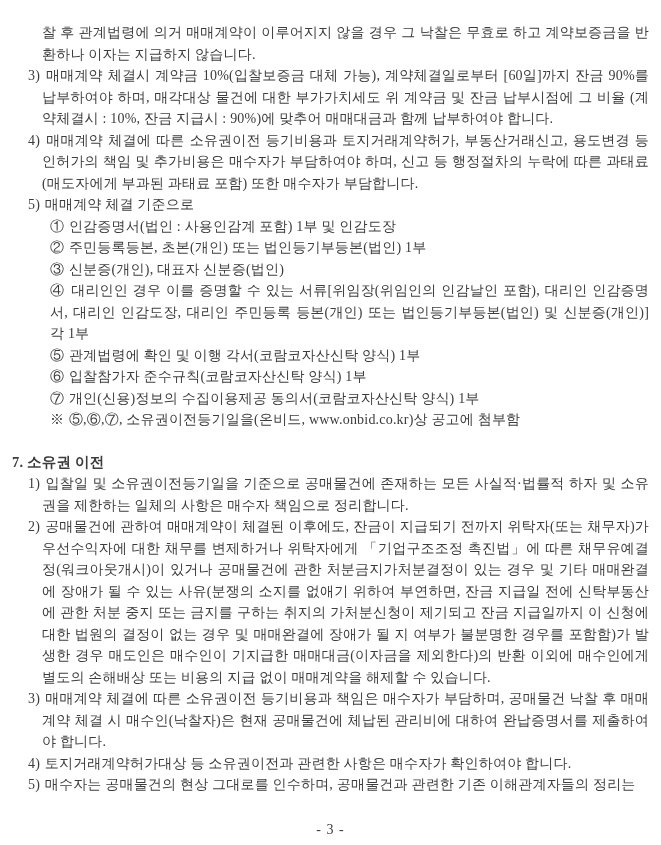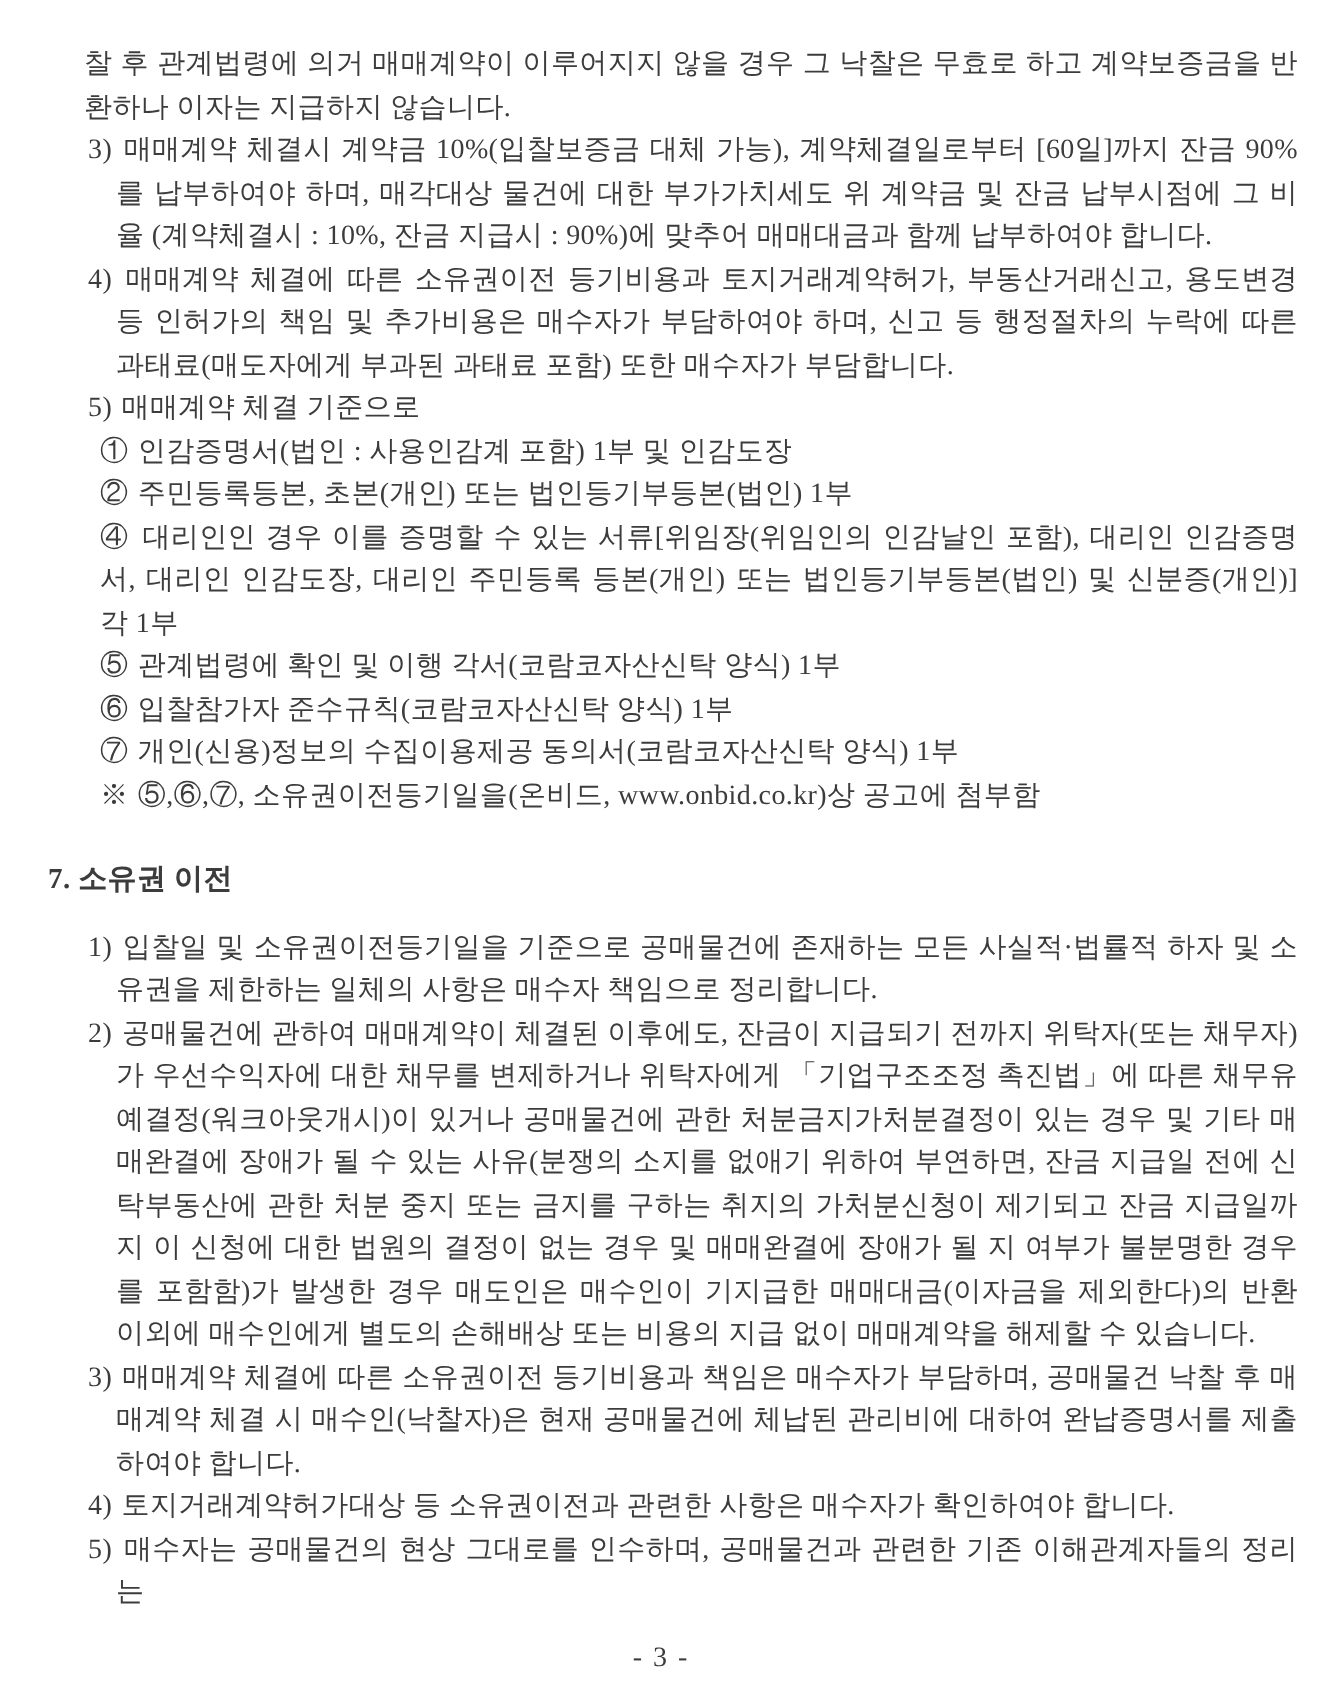--- a/index.html
+++ b/index.html
@@ -19,33 +19,33 @@
     position: absolute;
     top: 22px;
     left: 12px;
     width: 637px;
   }
   p { margin: 0; }
   
   .cont { margin-left: 30px; text-align: justify; }
   
   .item {
-    margin-left: 32px;
+    margin-left: 16px;
     padding-left: 14px;
     text-indent: -14px;
     text-align: justify;
   }
   
   .sub { margin-left: 38px; text-align: justify; }
   .marker { padding-right: 1px; }
   .section { margin-top: 21px; }
   .section-heading {
     font-weight: bold;
     font-size: 14.5px;
-    margin: 12px;
+    margin: 0;
     text-align: left;
   }
   .footer {
     position: absolute;
     top: 819px;
     left: 0;
     width: 661px;
     text-align: center;
     letter-spacing: 1px;
   }
@@ -57,20 +57,21 @@
   <div class="content">
 
     <p class="cont">찰 후 관계법령에 의거 매매계약이 이루어지지 않을 경우 그 낙찰은 무효로 하고 계약보증금을 반환하나 이자는 지급하지 않습니다.</p>
 
     <div id="clause6-list">
         <p class="item"><span class="marker">3)</span> <span>매매계약 체결시 계약금 10%(입찰보증금 대체 가능), 계약체결일로부터 [60일]까지 잔금 90%를 납부하여야 하며, 매각대상 물건에 대한 부가가치세도 위 계약금 및 잔금 납부시점에 그 비율 (계약체결시 : 10%, 잔금 지급시 : 90%)에 맞추어 매매대금과 함께 납부하여야 합니다.</span></p>
         <p class="item"><span class="marker">4)</span> <span>매매계약 체결에 따른 소유권이전 등기비용과 토지거래계약허가, 부동산거래신고, 용도변경 등 인허가의 책임 및 추가비용은 매수자가 부담하여야 하며, 신고 등 행정절차의 누락에 따른 과태료(매도자에게 부과된 과태료 포함) 또한 매수자가 부담합니다.</span></p>
         <p class="item"><span class="marker">5)</span> <span>매매계약 체결 기준으로</span></p>
         <p class="sub"><span class="marker">①</span> <span>인감증명서(법인 : 사용인감계 포함) 1부 및 인감도장</span></p>
         <p class="sub"><span class="marker">②</span> <span>주민등록등본, 초본(개인) 또는 법인등기부등본(법인) 1부</span></p>
+        <p class="sub"><span class="marker">③</span> <span>신분증(개인), 대표자 신분증(법인)</span></p>
         <p class="sub"><span class="marker">④</span> <span>대리인인 경우 이를 증명할 수 있는 서류[위임장(위임인의 인감날인 포함), 대리인 인감증명서, 대리인 인감도장, 대리인 주민등록 등본(개인) 또는 법인등기부등본(법인) 및 신분증(개인)] 각 1부</span></p>
         <p class="sub"><span class="marker">⑤</span> <span>관계법령에 확인 및 이행 각서(코람코자산신탁 양식) 1부</span></p>
         <p class="sub"><span class="marker">⑥</span> <span>입찰참가자 준수규칙(코람코자산신탁 양식) 1부</span></p>
         <p class="sub"><span class="marker">⑦</span> <span>개인(신용)정보의 수집이용제공 동의서(코람코자산신탁 양식) 1부</span></p>
         <p class="sub"><span class="marker">※</span> <span>⑤,⑥,⑦, 소유권이전등기일을(온비드, www.onbid.co.kr)상 공고에 첨부함</span></p>
       </div>
 
     <div class="section">
       <p class="section-heading">7. 소유권 이전</p>
       <div id="section7-list">

